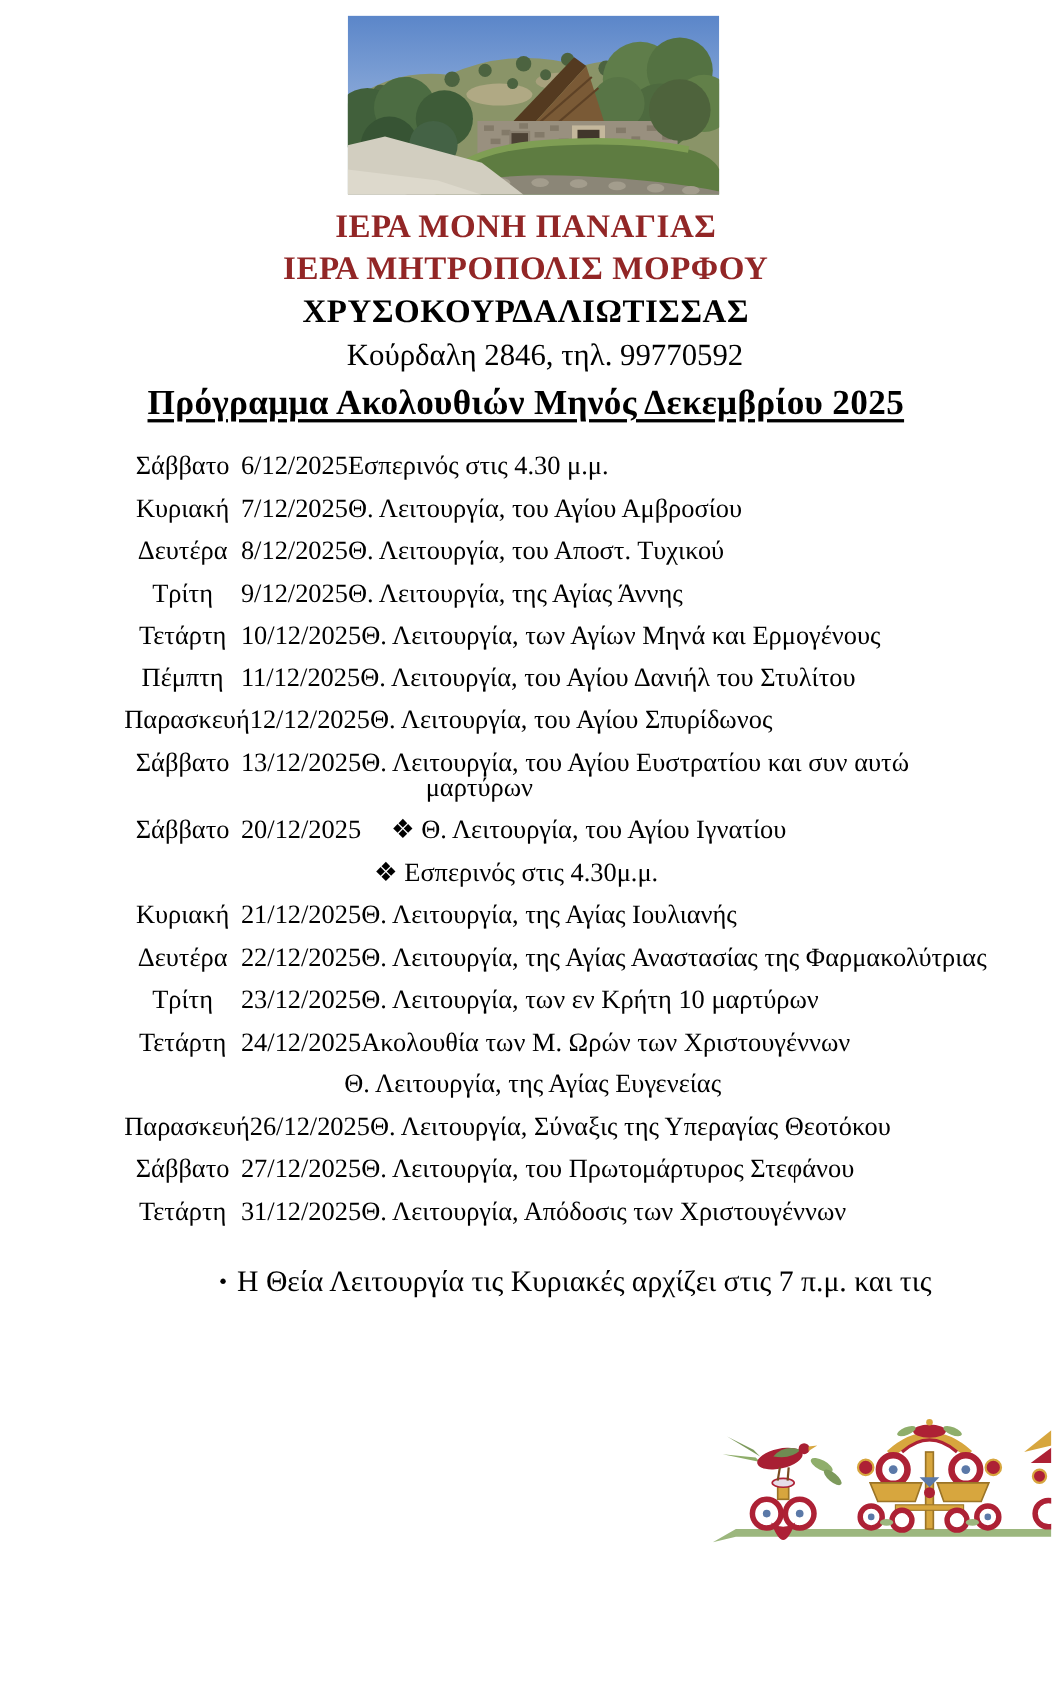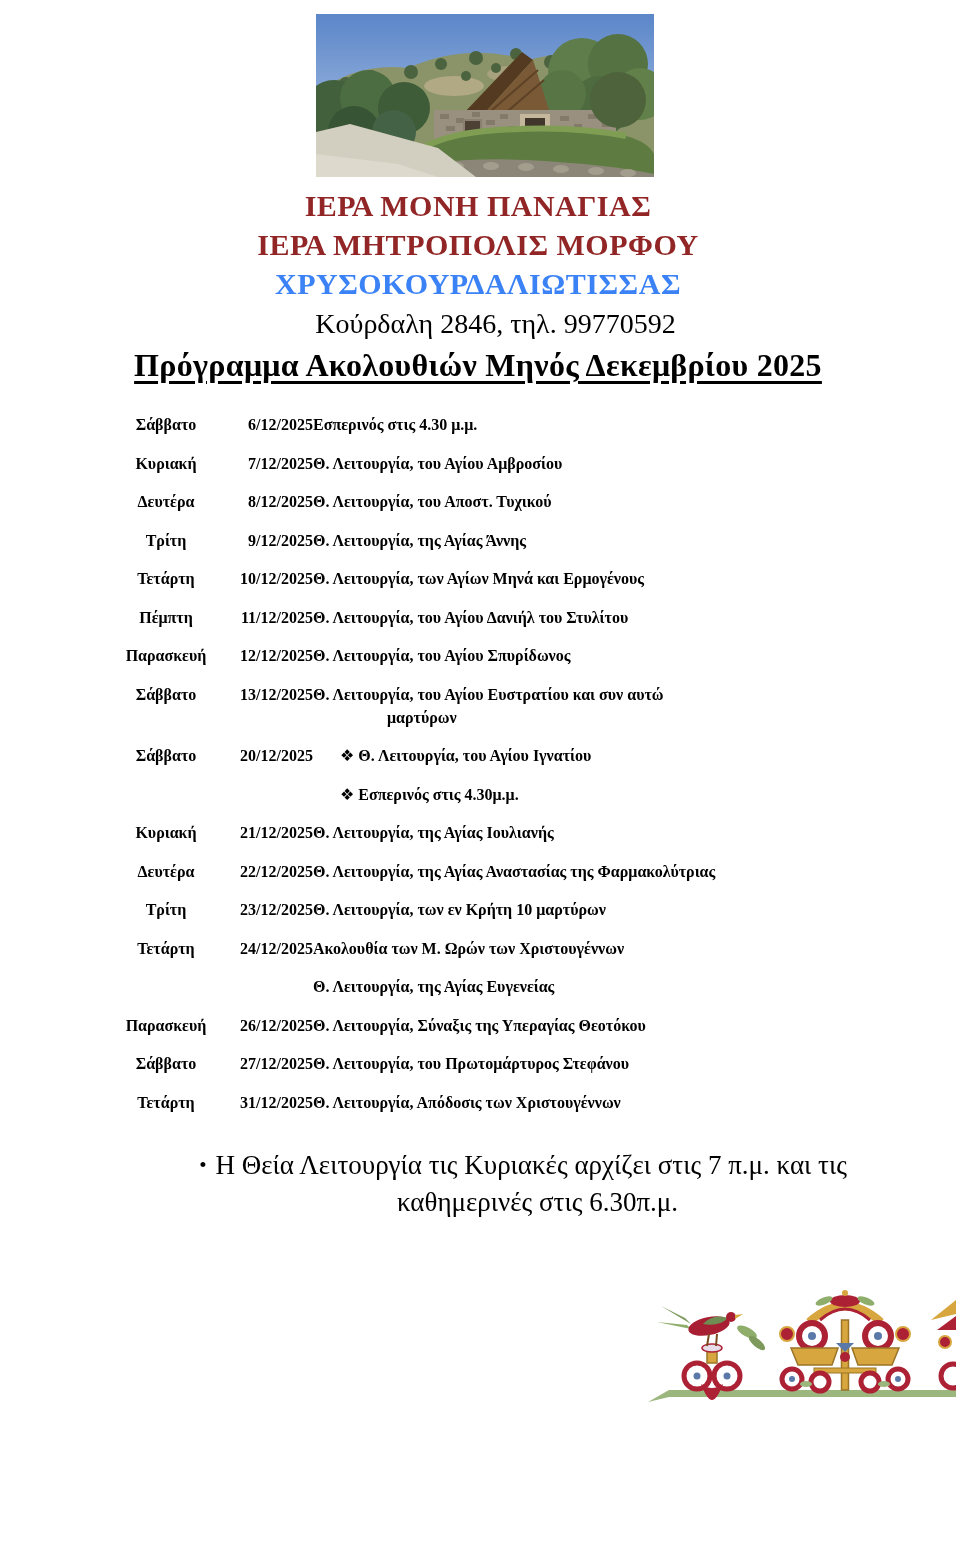--- a/index.html
+++ b/index.html
@@ -48,22 +48,22 @@
     text-decoration: underline;
     text-decoration-thickness: 2.5px;
     text-underline-offset: 5px;
   }
 
   
   .schedule {
     position: absolute;
     left: 0; top: 413px;
     width: 837px;
-    font-weight: bold;
-    font-size: 16px;
+    font-weight: normal;
+    font-size: 24px;
   }
   .row {
     display: flex;
     line-height: 23px;
     margin-bottom: 15.5px;
     white-space: nowrap;
   }
   .row.tight { margin-top: -15.5px; gap: 37px; }
   .col-day  { flex: 0 0 106px; margin-left: 113px; text-align: center; }
   .col-date { flex: 0 0 94px;  text-align: right; }
@@ -180,21 +180,21 @@
         </g>
         <polygon points="0,163 0,118 34,110 122,134 160,163" fill="#d2cec0"></polygon>
         <polygon points="0,163 0,140 82,150 122,163" fill="#ddd9cc"></polygon>
       </g>
     </svg>
   </div>
 
   <div class="header">
     <div class="org-line" style="color: rgb(146, 38, 38);">ΙΕΡΑ ΜΟΝΗ ΠΑΝΑΓΙΑΣ</div>
     <div class="org-line" style="color: rgb(146, 38, 38);">ΙΕΡΑ ΜΗΤΡΟΠΟΛΙΣ ΜΟΡΦΟΥ</div>
-    <div class="org-line" style="color: #3b82f6;">ΧΡΥΣΟΚΟΥΡΔΑΛΙΩΤΙΣΣΑΣ</div>
+    <div class="org-line" style="color: #000000;">ΧΡΥΣΟΚΟΥΡΔΑΛΙΩΤΙΣΣΑΣ</div>
     <div class="address">Κούρδαλη 2846, τηλ. 99770592</div>
     <div class="program-title">Πρόγραμμα Ακολουθιών Μηνός Δεκεμβρίου 2025</div>
   </div>
 
   <div class="schedule">
       <div class="row">
         <div class="col-day">Σάββατο</div>
         <div class="col-date">6/12/2025</div>
         <div class="col-desc">Εσπερινός στις 4.30 μ.μ.</div>
       </div>
@@ -287,21 +287,20 @@
         <div class="col-day">Τετάρτη</div>
         <div class="col-date">31/12/2025</div>
         <div class="col-desc">Θ. Λειτουργία, Απόδοσις των Χριστουγέννων</div>
       </div>
     </div>
 
   <div class="footnote">
     <div>
       <span class="bullet">•</span><span>Η Θεία Λειτουργία τις Κυριακές αρχίζει στις 7 π.μ. και τις</span>
     </div>
-    <div class="fn-line2">καθημερινές στις 6.30π.μ.</div>
   </div>
 
   <div class="ornament" role="img" aria-label="Byzantine floral headpiece ornament with bird">
     <svg viewBox="0 0 311 122" width="311" height="122">
 
       <path d="M311 102 L24 102 L3 114 L24 109 L311 109 Z" fill="#9cb77e"></path>
 
       <g>
         <circle cx="52" cy="88" r="13" fill="#ffffff" stroke="#ad2135" stroke-width="5"></circle>
         <circle cx="82" cy="88" r="13" fill="#ffffff" stroke="#ad2135" stroke-width="5"></circle>

